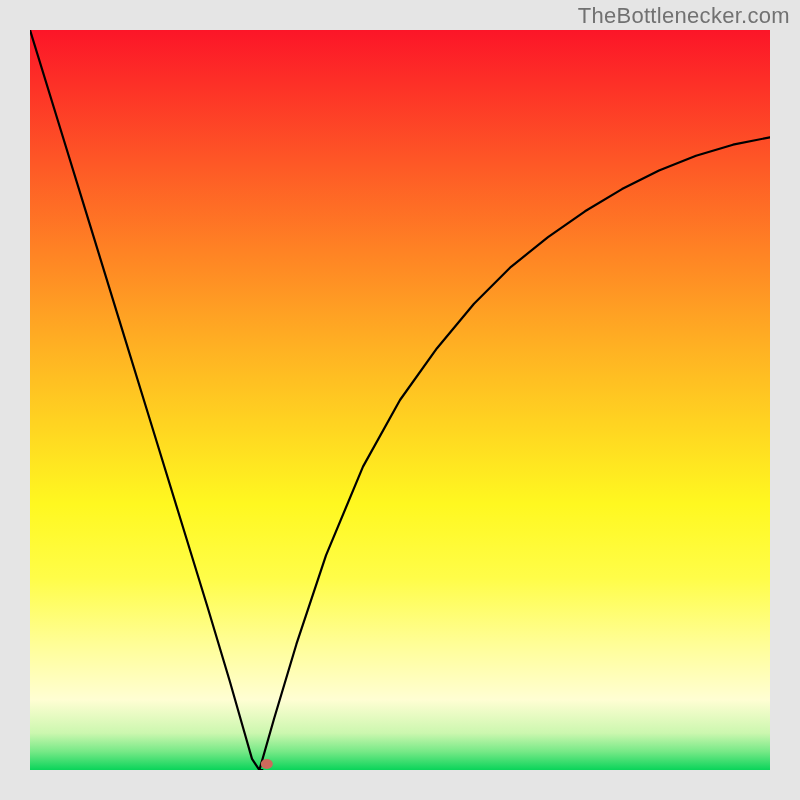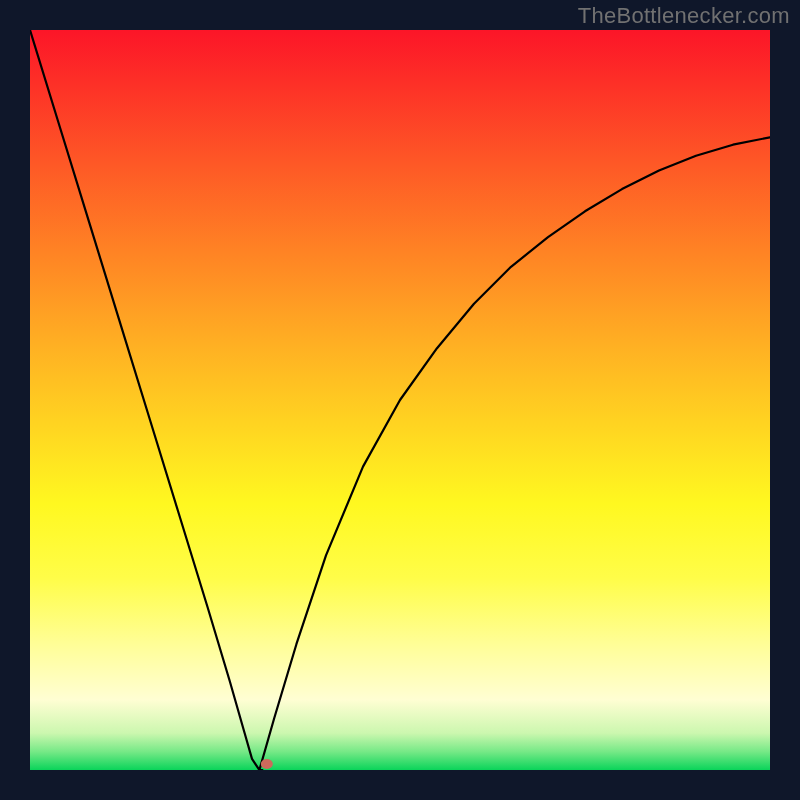--- a/index.html
+++ b/index.html
@@ -8,21 +8,21 @@
     width: 800px;
     height: 800px;
     background: #000;
     font-family: Arial, Helvetica, sans-serif;
     overflow: hidden;
   }
   .frame {
     position: relative;
     width: 800px;
     height: 800px;
-    background: #0f172a;
+    background: #e5e5e5;
   }
   .plot {
     position: absolute;
     left: 30px;
     top: 30px;
     width: 740px;
     height: 740px;
   }
   .watermark {
     position: absolute;

